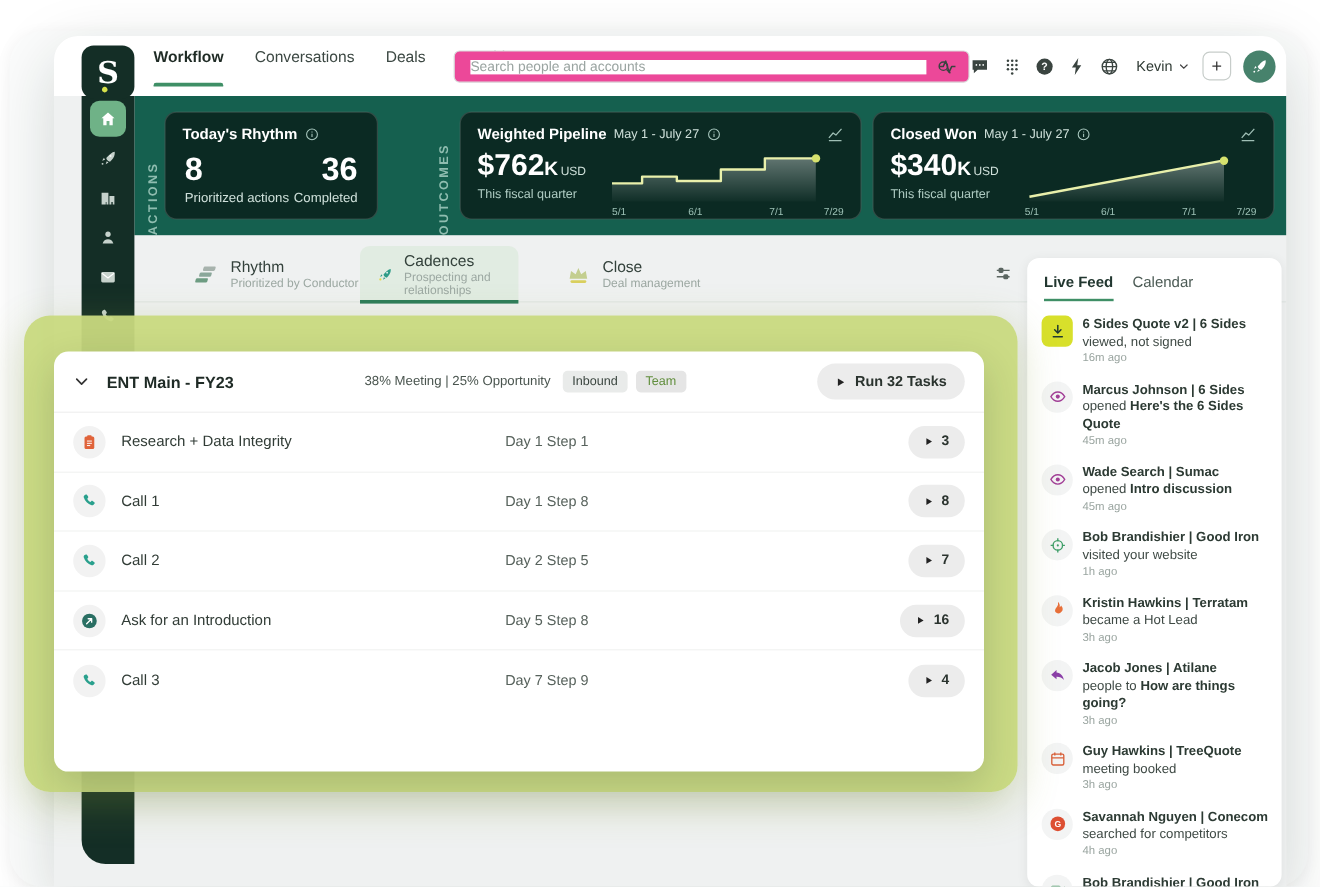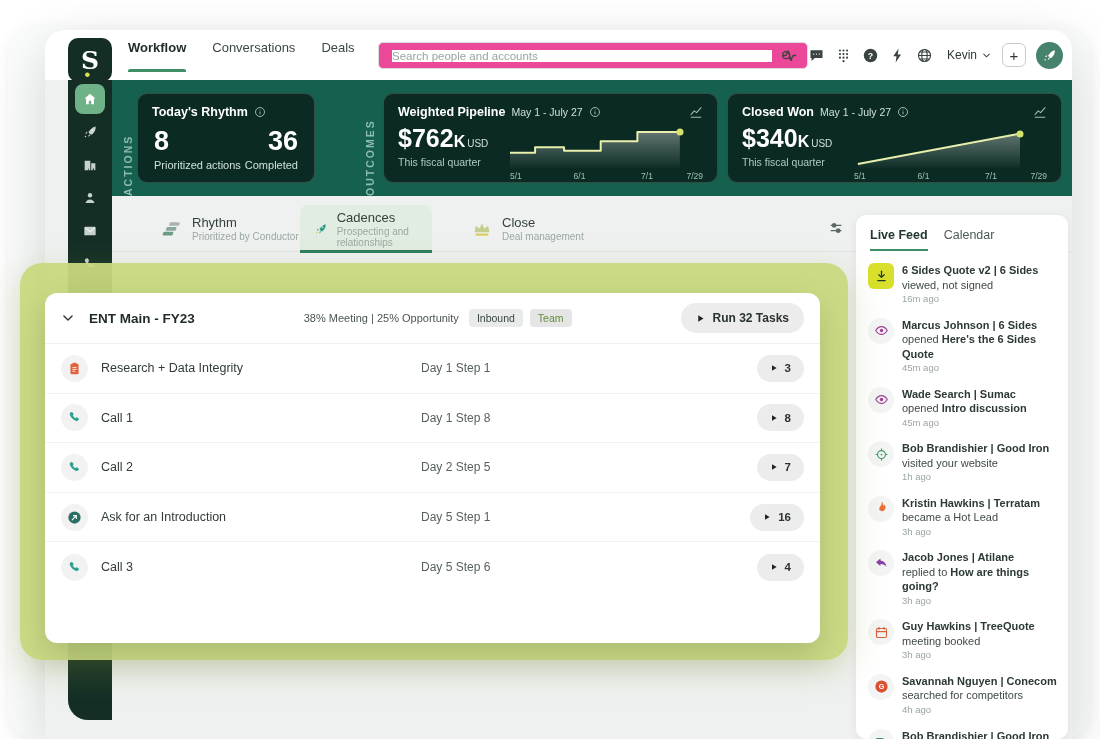--- a/index.html
+++ b/index.html
@@ -507,21 +507,21 @@
         <div class="feed-item">
           <div class="f-ic">
             <span style="display: inline-flex; width: 15px; height: 15px; color: rgb(139, 63, 168);">
               <svg viewBox="0 0 24 24" fill="currentColor" style="width: 100%; height: 100%;">
                 <path d="M10.3 7V3.8L3.2 9.9l7.1 6.2v-3.4c4.3-.1 7.3 1.3 9.7 4.3-.6-5.1-4.2-9.3-9.7-10z"></path>
               </svg>
             </span>
           </div>
           <div class="f-txt">
             <div class="f-name">Jacob Jones | Atilane</div>
-            <div><span>replied to </span><b class="seg">How are things going?</b></div>
+            <div><span>people to </span><b class="seg">How are things going?</b></div>
             <div class="f-time">3h ago</div>
           </div>
         </div>
         <div class="feed-item">
           <div class="f-ic">
             <span style="display: inline-flex; width: 15px; height: 15px; color: rgb(217, 96, 58);">
               <svg viewBox="0 0 24 24" fill="none" stroke="currentColor" stroke-width="1.8" style="width: 100%; height: 100%;">
                 <rect x="4" y="5.5" width="16" height="14.5" rx="2"></rect>
                 <path d="M8 3.2v4.2M16 3.2v4.2M4 10.5h16"></path>
               </svg>
@@ -653,40 +653,40 @@
       <div class="cc-row">
         <div class="r-ic">
           <span style="display: inline-flex; width: 15px; height: 15px; color: rgb(42, 111, 99);">
             <svg viewBox="0 0 24 24" style="width: 100%; height: 100%;">
               <circle cx="12" cy="12" r="9.8" fill="currentColor"></circle>
               <path d="M8.3 15.7L15 9M15 9h-4.6M15 9v4.6" stroke="#fff" stroke-width="1.8" fill="none" stroke-linecap="round"></path>
             </svg>
           </span>
         </div>
         <div class="r-title">Ask for an Introduction</div>
-        <div class="r-step">Day 5 Step 1</div>
+        <div class="r-step">Day 5 Step 8</div>
         <button class="r-pill">
           <span class="play" style="display: inline-flex; width: 8px; height: 8px; color: rgb(34, 34, 34);">
             <svg viewBox="0 0 24 24" fill="currentColor" style="width: 100%; height: 100%;">
               <path d="M6 3.5l14 8.5-14 8.5z"></path>
             </svg>
           </span>
           <span>16</span>
         </button>
       </div>
       <div class="cc-row">
         <div class="r-ic">
           <span style="display: inline-flex; width: 15px; height: 15px; color: rgb(42, 160, 141);">
             <svg viewBox="0 0 24 24" fill="currentColor" style="width: 100%; height: 100%;">
               <path d="M6.6 3.6c.6-.6 1.6-.5 2.1.2l1.6 2.2c.4.6.3 1.4-.2 1.9l-1 1c.9 1.9 2.4 3.4 4.3 4.3l1-1c.5-.5 1.3-.6 1.9-.2l2.2 1.6c.7.5.8 1.5.2 2.1l-1.2 1.2c-.7.7-1.7 1-2.6.7-5-1.6-8.9-5.5-10.5-10.5-.3-.9 0-1.9.7-2.6z"></path>
             </svg>
           </span>
         </div>
         <div class="r-title">Call 3</div>
-        <div class="r-step">Day 5 Step 6</div>
+        <div class="r-step">Day 7 Step 9</div>
         <button class="r-pill">
           <span class="play" style="display: inline-flex; width: 8px; height: 8px; color: rgb(34, 34, 34);">
             <svg viewBox="0 0 24 24" fill="currentColor" style="width: 100%; height: 100%;">
               <path d="M6 3.5l14 8.5-14 8.5z"></path>
             </svg>
           </span>
           <span>4</span>
         </button>
       </div>
     </div>

